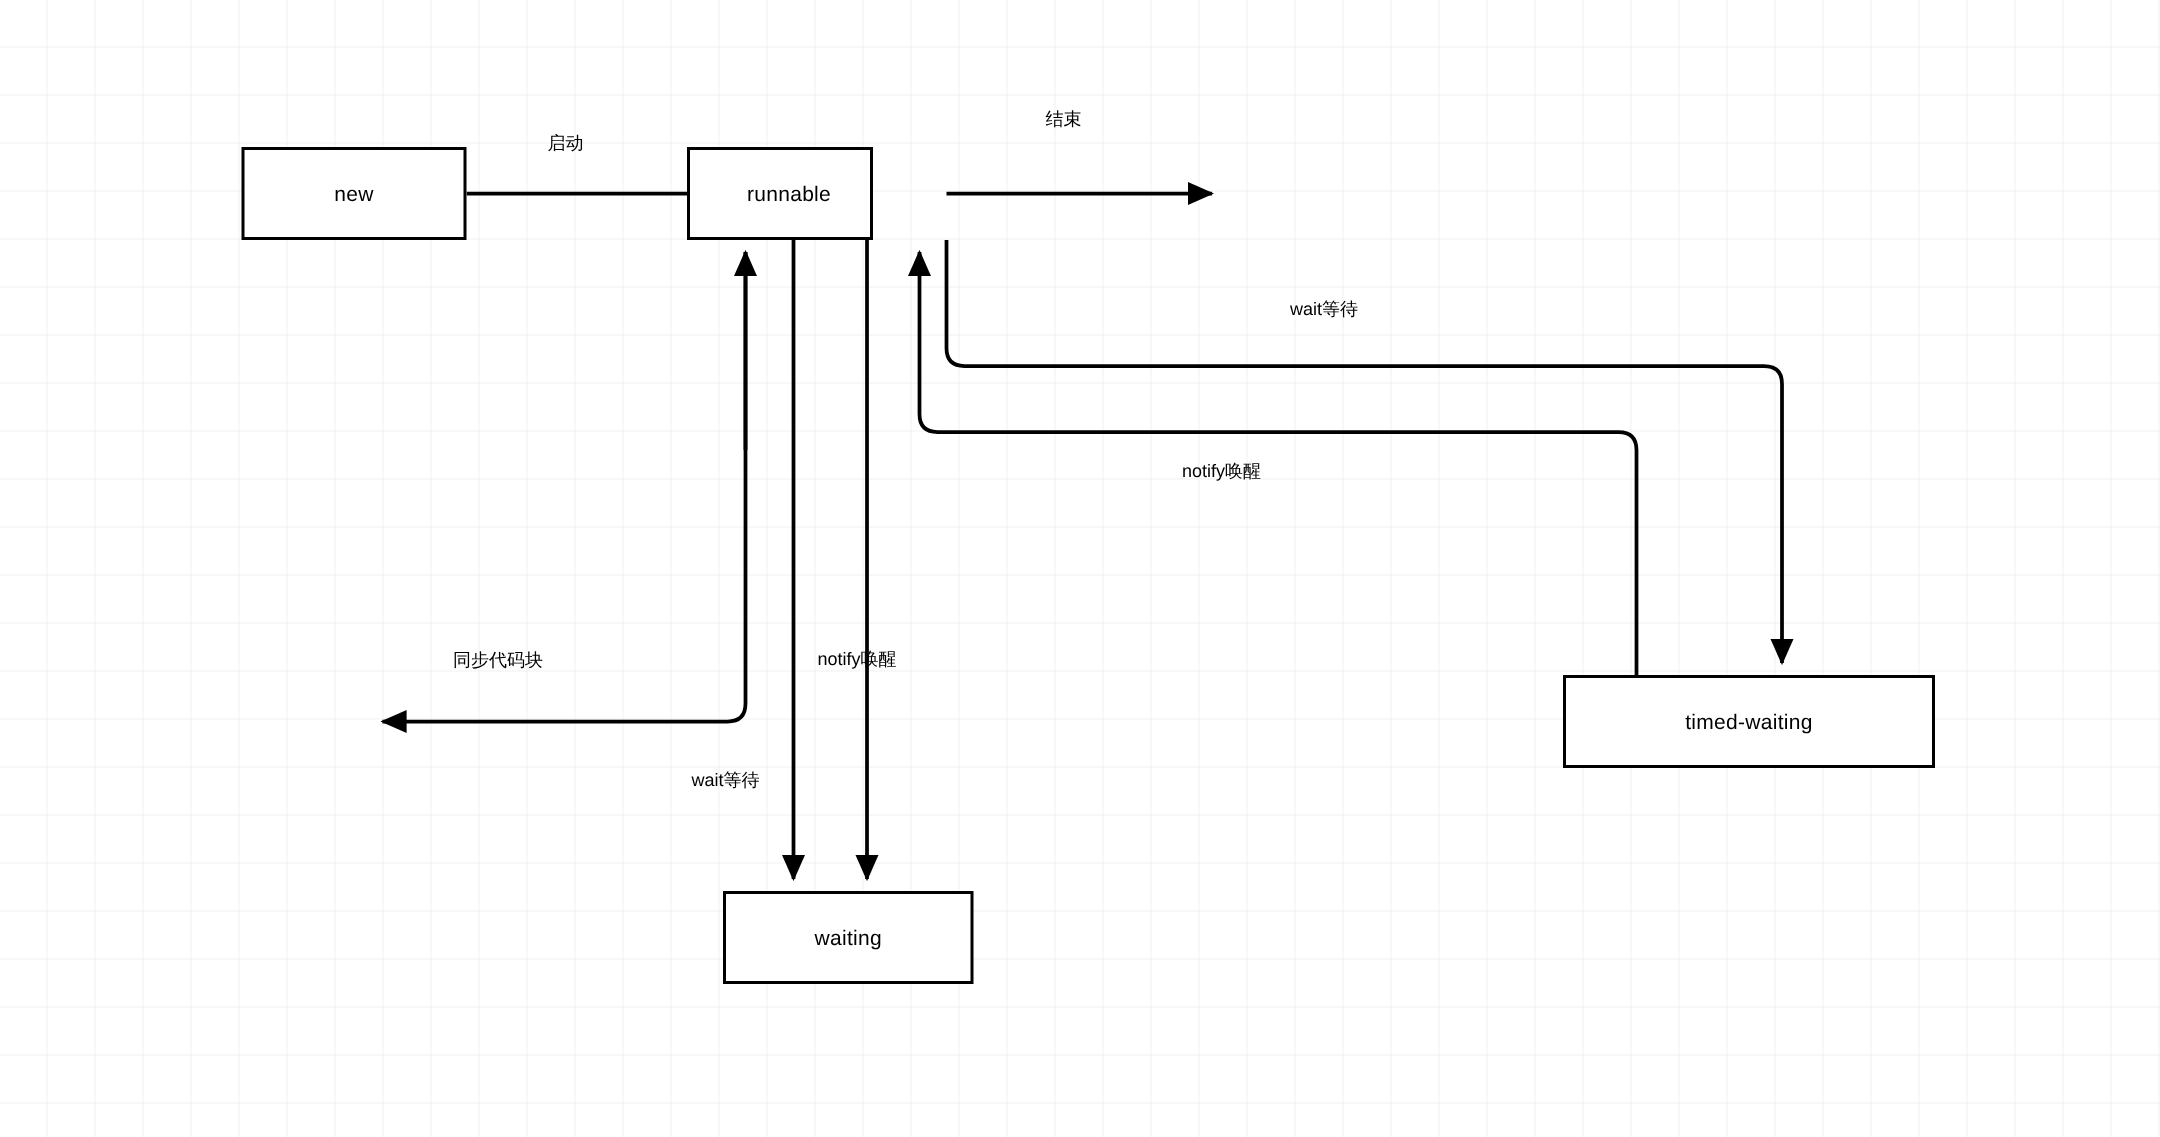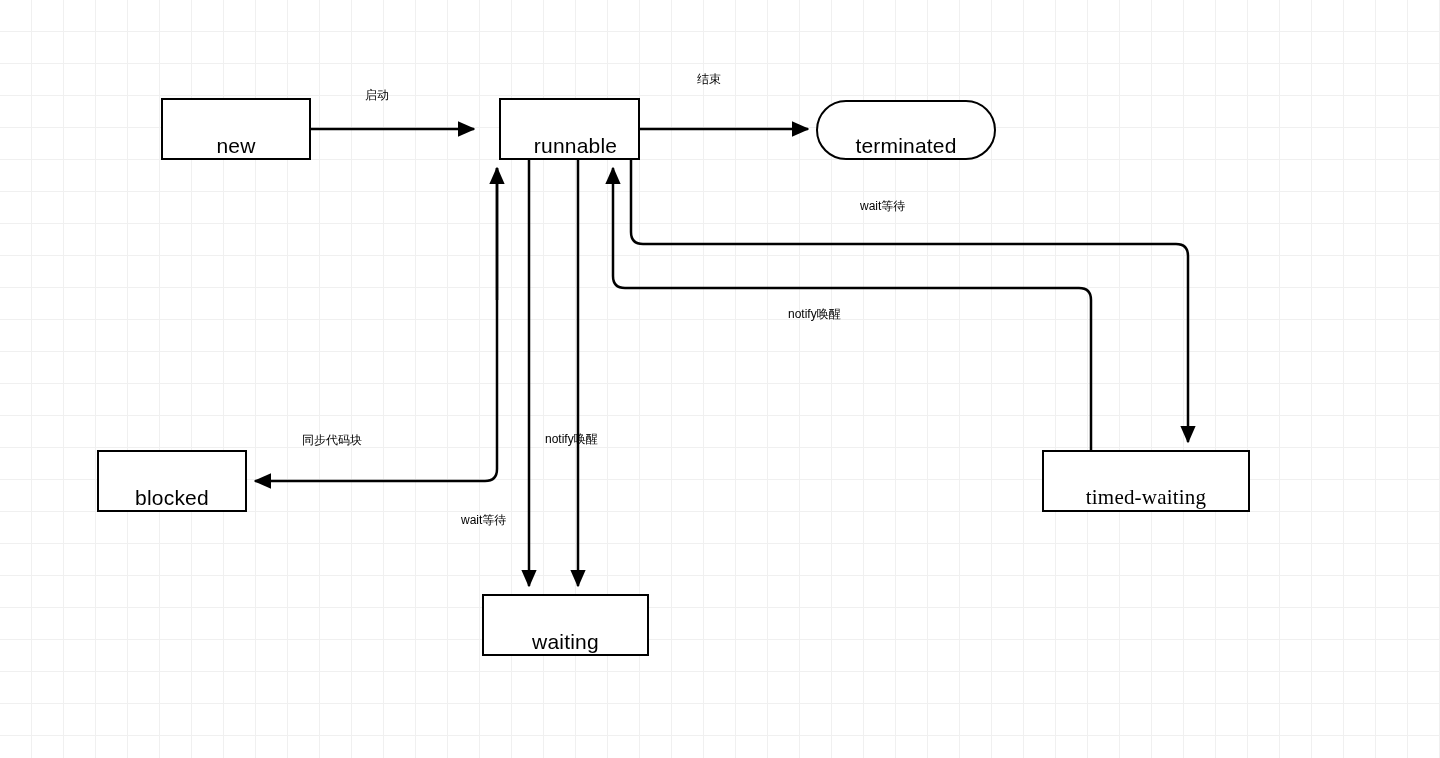--- a/index.html
+++ b/index.html
@@ -28,24 +28,24 @@
     width: 1440px;
     height: 758px;
     pointer-events: none;
   }
   .node {
     position: absolute;
     box-sizing: border-box;
     background: #ffffff;
     border: 2.5px solid #000000;
     display: flex;
-    align-items: flex-end;
+    align-items: center;
     justify-content: center;
     color: #000000;
-    font-size: 21px;
+    font-size: 14px;
     font-family: "Liberation Sans", "DejaVu Sans", sans-serif;
     letter-spacing: 0.2px;
     z-index: 3;
   }
   .node.stadium {
     border-radius: 32px;
   }
   .edge-label {
     position: absolute;
     color: #000000;
@@ -82,33 +82,27 @@
 
     <path d="M 529 160 L 529 586" fill="none" stroke="#000000" stroke-width="2.5" marker-end="url(#arrow)"></path>
 
     <path d="M 578 160 L 578 586" fill="none" stroke="#000000" stroke-width="2.5" marker-end="url(#arrow)"></path>
   </svg>
 
   <div class="node" style="left:161px; top:98px; width:150px; height:62px;">
     <span>new</span>
   </div>
 
-  <div class="node" style="left:499px; top:98px; width:141px; height:62px;padding-left:12px;">
+  <div class="node" style="left:458px; top:98px; width:124px; height:62px;padding-left:12px;">
     <span>runnable</span>
   </div>
 
-  <div class="node stadium" style="left:816px; top:100px; width:180px; height:60px;">
-    <span>terminated</span>
-  </div>
 
-  <div class="node" style="left:97px; top:450px; width:150px; height:62px;">
-    <span>blocked</span>
-  </div>
 
-  <div class="node" style="left:1042px; top:450px; width:208px; height:62px;font-family:Liberation Serif, serif;">
+  <div class="node" style="left:1042px; top:450px; width:248px; height:62px;">
     <span>timed-waiting</span>
   </div>
 
   <div class="node" style="left:482px; top:594px; width:167px; height:62px;">
     <span>waiting</span>
   </div>
 
   <div class="edge-label" style="left:365px; top:87px;">启动</div>
 
   <div class="edge-label" style="left:697px; top:71px;">结束</div>

